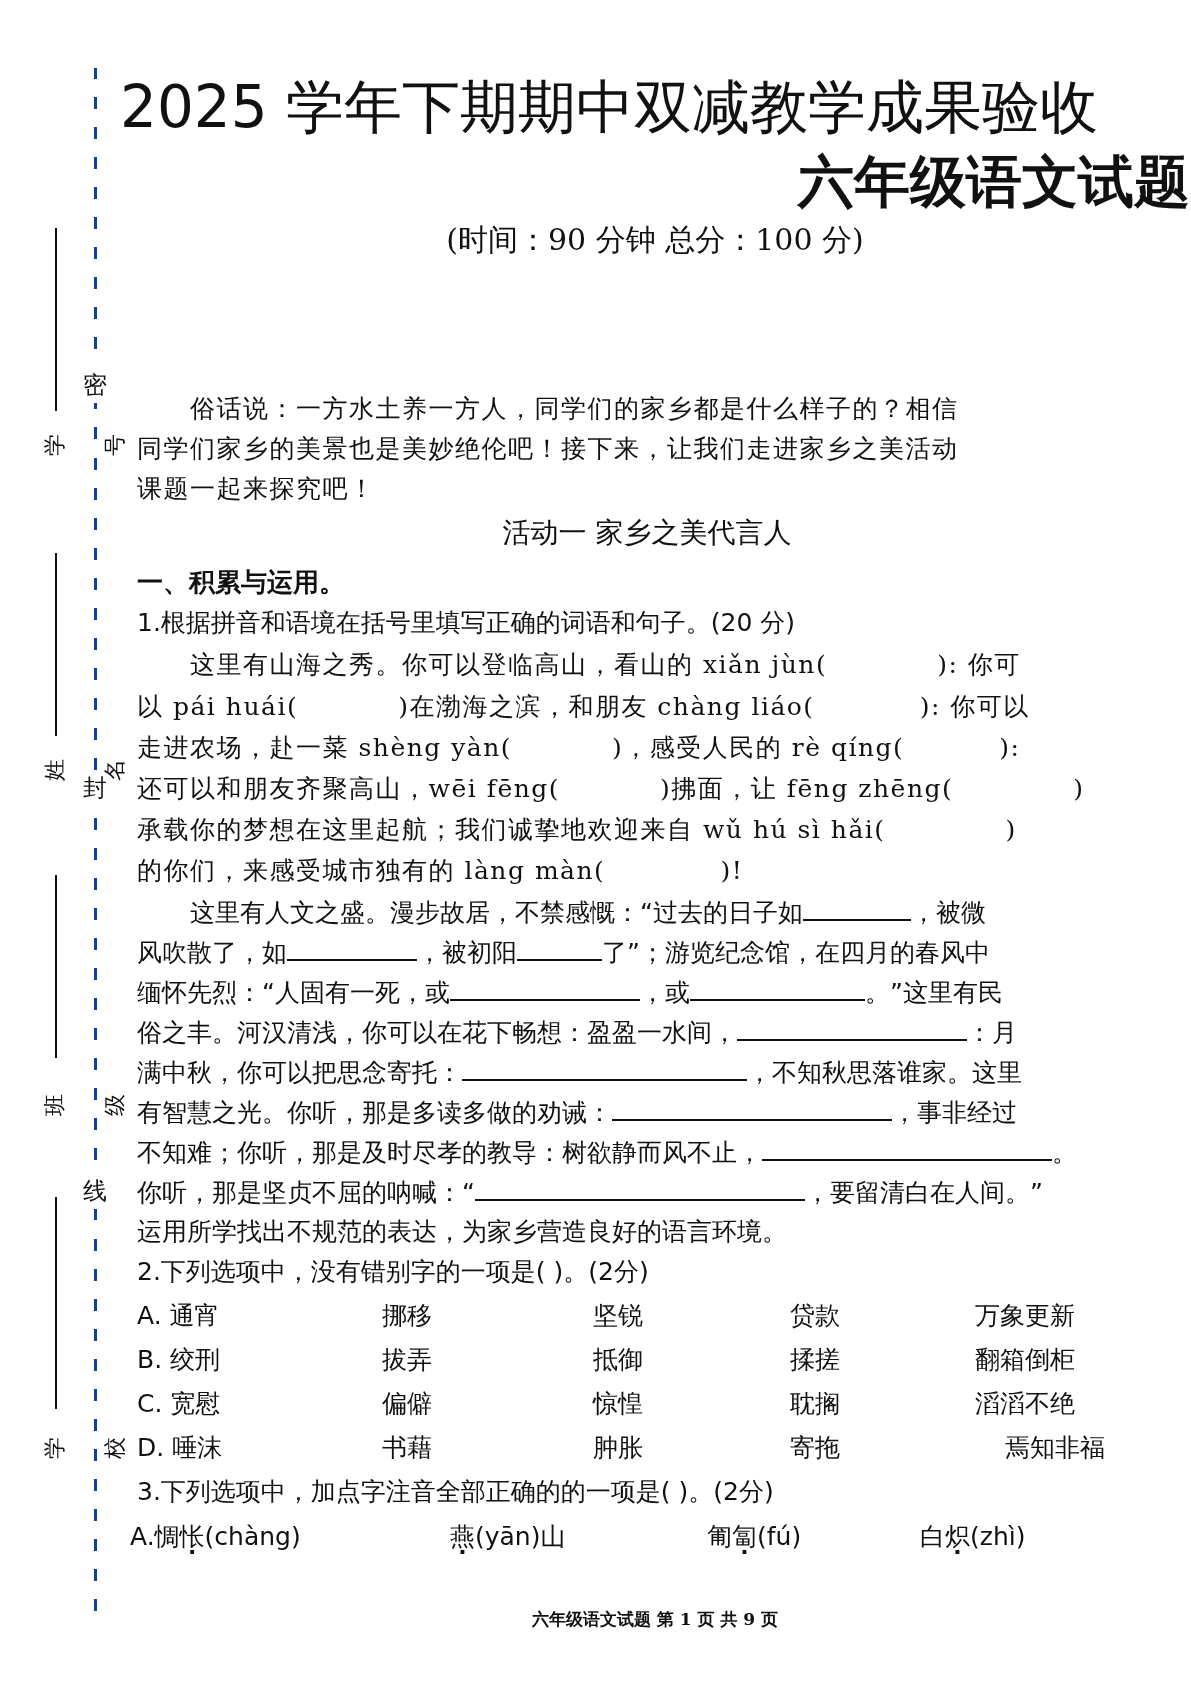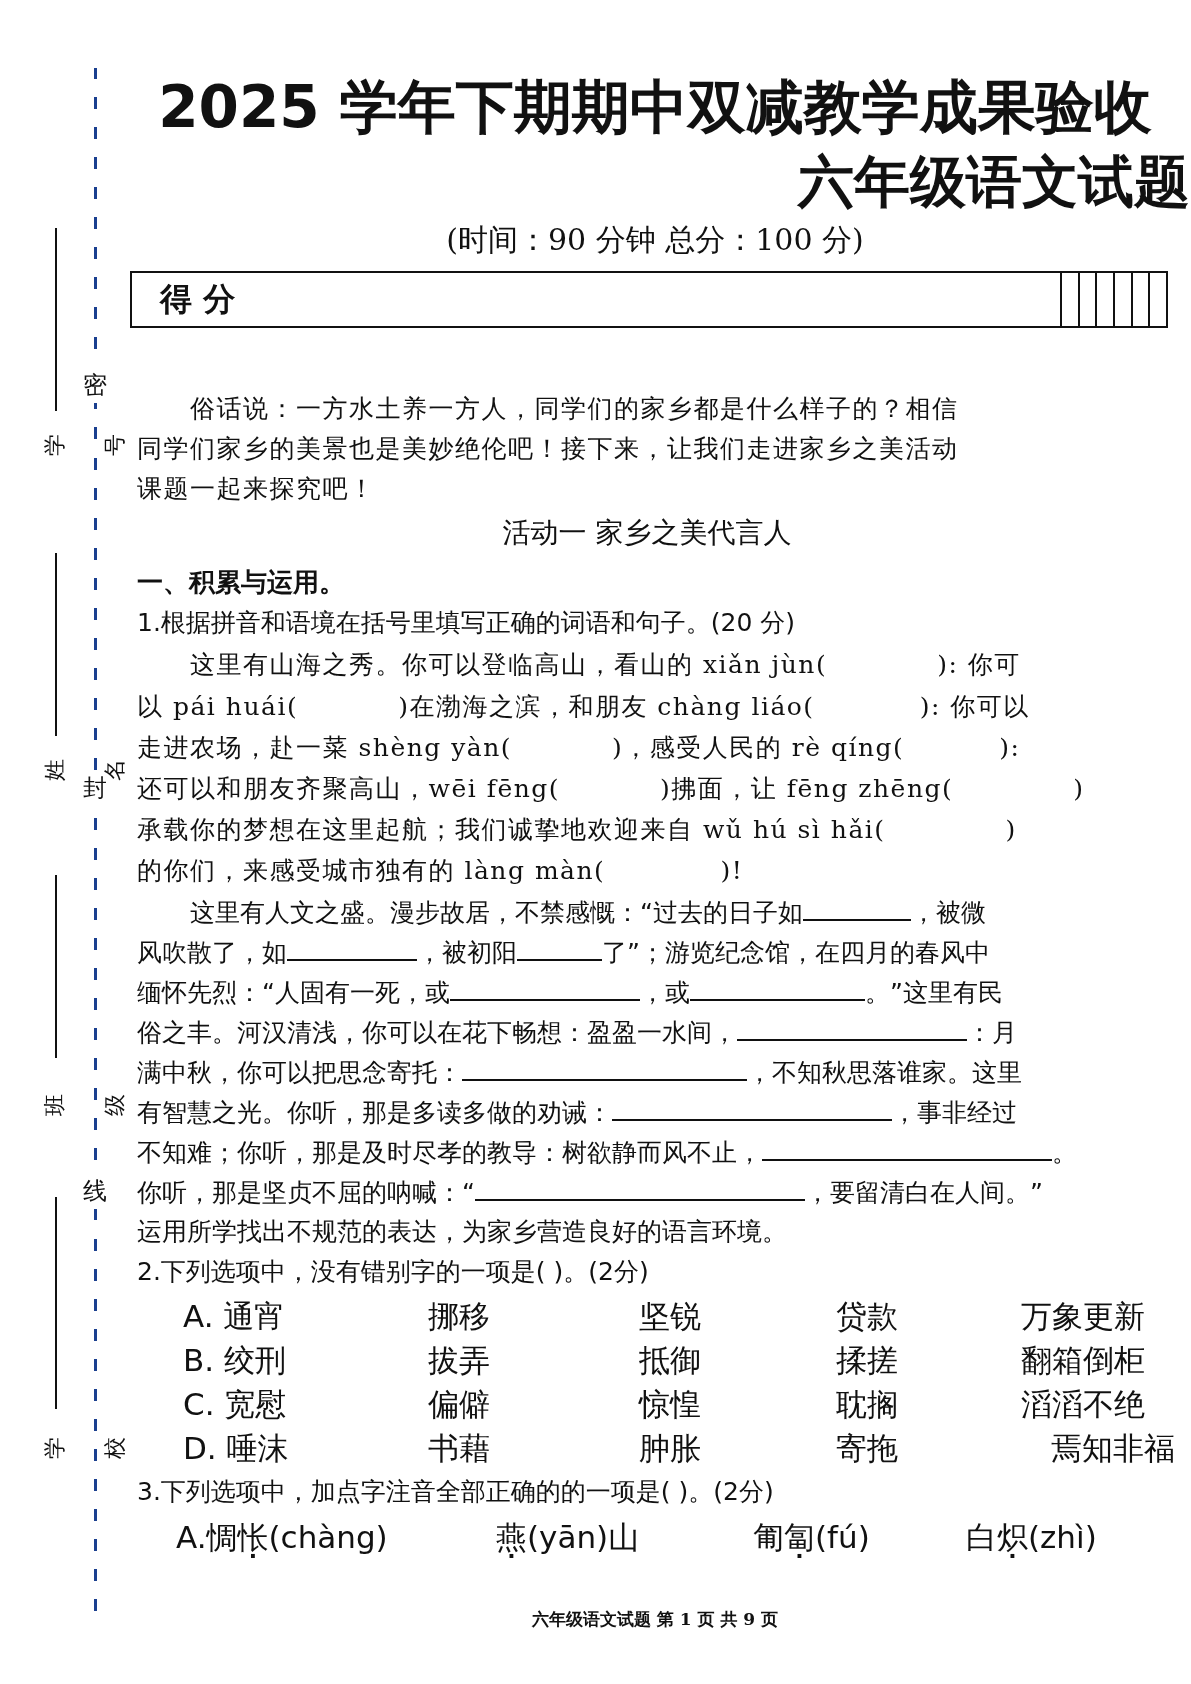--- a/index.html
+++ b/index.html
@@ -6,35 +6,35 @@
   body { width:1191px; height:1684px; position:relative; overflow:hidden; color:#111; font-family:"DejaVu Sans","Liberation Sans",sans-serif; }
   .abs { position:absolute; white-space:nowrap; }
 
   
   .dash-line { position:absolute; left:94px; top:68px; height:1555px; width:0; border-left:3px dashed #1a3f8f; border-image: repeating-linear-gradient(to bottom, #1a3f8f 0 12px, transparent 12px 30px) 1; }
   .seal-char { position:absolute; left:82px; width:26px; font-size:24px; background:#fff; text-align:center; line-height:28px; padding:4px 0; font-family:"DejaVu Serif","Liberation Serif",serif; }
   .field-line { position:absolute; left:55px; width:0; border-left:2px solid #111; }
   .field-label { position:absolute; left:40px; width:30px; font-size:22px; line-height:30px; text-align:center; font-family:"DejaVu Serif","Liberation Serif",serif; transform:rotate(-90deg); transform-origin:center center; }
 
   
-  .title1 { left:120px; width:1070px; top:72px; text-align:center; font-size:58px; font-weight:bold; letter-spacing:0px; line-height:70px; }
+  .title1 { left:120px; width:1070px; top:72px; text-align:left; font-size:58px; font-weight:normal; letter-spacing:0px; line-height:70px; }
   .title2 { left:120px; width:1070px; top:148px; text-align:right; font-size:56px; font-weight:bold; line-height:68px; }
   .subtitle { left:120px; width:1070px; top:220px; text-align:center; font-size:30px; line-height:40px; font-family:"DejaVu Serif","Liberation Serif",serif; }
 
   
   table.score { position:absolute; left:130px; top:271px; width:1038px; border-collapse:collapse; }
   table.score td { border:2px solid #111; height:50px; font-size:32px; text-align:center; font-weight:bold; padding:0; }
   table.score tr:first-child td { height:53px; }
   .para { left:137px; font-size:25px; line-height:30px; font-family:"DejaVu Serif","Liberation Serif",serif; letter-spacing:1.5px; }
   .sans { left:137px; font-size:25px; line-height:30px; font-family:"DejaVu Sans","Liberation Sans",sans-serif; }
   .heading { left:112px; width:1070px; text-align:center; font-size:28px; line-height:34px; font-weight:normal; }
   .section { left:137px; font-size:26px; font-weight:bold; line-height:32px; }
   .blank { display:inline-block; border-bottom:2px solid #111; height:22px; vertical-align:baseline; }
   .paren { display:inline-block; }
-  .opt { position:absolute; font-size:31px; line-height:30px; font-family:"DejaVu Sans","Liberation Sans",sans-serif;margin-left:46px; }
+  .opt { position:absolute; font-size:25px; line-height:30px; font-family:"DejaVu Sans","Liberation Sans",sans-serif; }
   .footer { left:120px; width:1070px; top:1608px; text-align:center; font-size:17px; font-weight:bold; font-family:"DejaVu Serif","Liberation Serif",serif; }
   .dotted { position:relative; }
   .dotted::after { content:"·"; position:absolute; left:50%; bottom:-16px; transform:translateX(-50%); font-size:22px; font-weight:bold; }
 </style>
 </head>
 <body>
 
 <div class="dash-line"></div>
 <div class="seal-char" style="top:367px;">密</div>
 <div class="seal-char" style="top:770px;">封</div>
@@ -48,29 +48,20 @@
 <div class="field-label" style="top:1075px;height:60px;line-height:60px;">班级</div>
 <div class="field-line" style="top:1197px;height:212px;"></div>
 <div class="field-label" style="top:1418px;height:60px;line-height:60px;">学校</div>
 
 <div class="abs title1">2025 学年下期期中双减教学成果验收</div>
 <div class="abs title2">六年级语文试题</div>
 <div class="abs subtitle">(时间：90 分钟  总分：100 分)</div>
 
 <table class="score">
   <tbody>
-  <tr>
-    <td style="text-align:left;padding-left:28px;">得 分</td>
-    <td></td>
-    <td></td>
-    <td></td>
-    <td></td>
-    <td></td>
-    <td></td>
-  </tr>
 </tbody>
   </table>
 
 <div class="abs para" style="top:394px;left:190px;">俗话说：一方水土养一方人，同学们的家乡都是什么样子的？相信</div>
 <div class="abs para" style="top:434px;">同学们家乡的美景也是美妙绝伦吧！接下来，让我们走进家乡之美活动</div>
 <div class="abs para" style="top:474px;">课题一起来探究吧！</div>
 
 <div class="abs heading" style="top:516px;">活动一  家乡之美代言人</div>
 <div class="abs section" style="top:566px;">一、积累与运用。</div>
 <div class="abs sans" style="top:608px;">1.根据拼音和语境在括号里填写正确的词语和句子。(20 分)</div>

